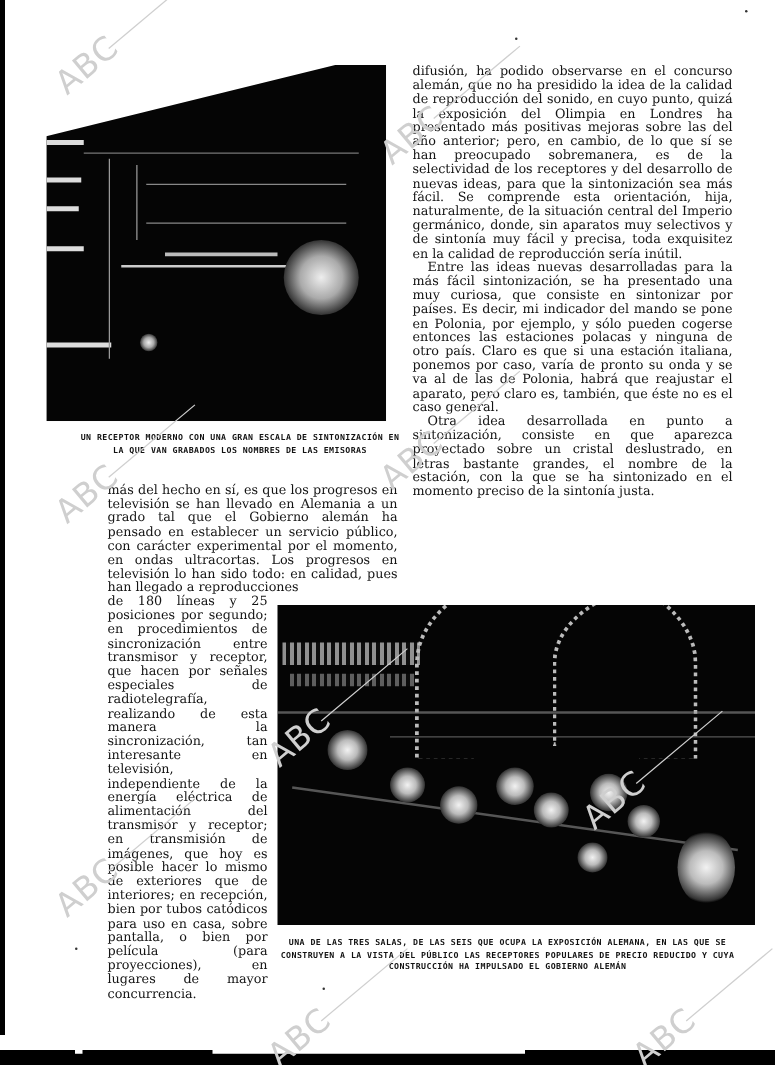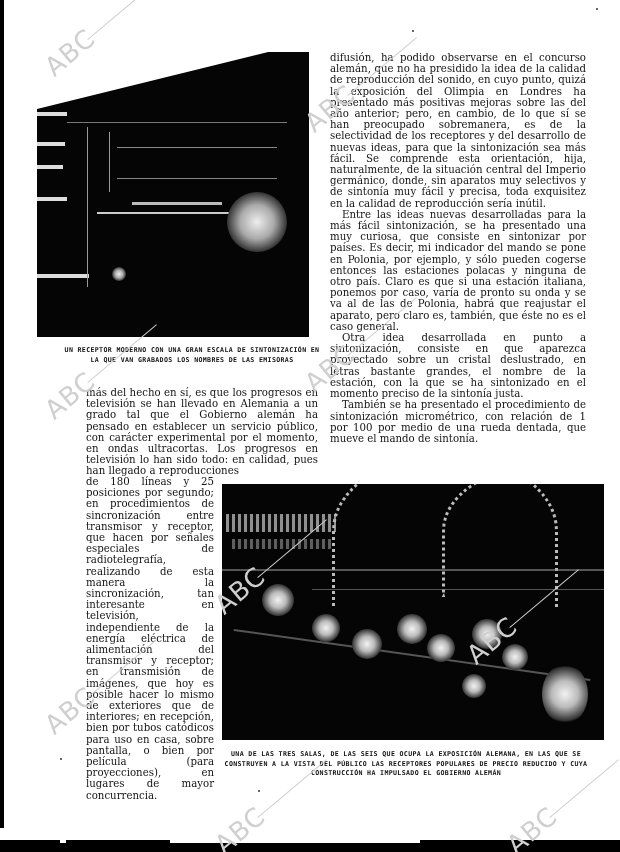--- a/index.html
+++ b/index.html
@@ -69,21 +69,20 @@
     <div class="line" style="left:60px;top:160px;width:180px;height:2px;background:#ccc"></div>
     <div class="blob" style="left:190px;top:140px;width:60px;height:60px"></div>
     <div class="blob" style="left:75px;top:215px;width:14px;height:14px"></div>
   </div>
   <div class="caption cap1">Un receptor moderno con una gran escala de sintonización en la que van grabados los nombres de las emisoras</div>
 
   <div class="col col-right">
     <p class="noindent">difusión, ha podido observarse en el concurso alemán, que no ha presidido la idea de la calidad de reproducción del sonido, en cuyo punto, quizá la exposición del Olimpia en Londres ha presentado más positivas mejoras sobre las del año anterior; pero, en cambio, de lo que sí se han preocupado sobremanera, es de la selectividad de los receptores y del desarrollo de nuevas ideas, para que la sintonización sea más fácil. Se comprende esta orientación, hija, naturalmente, de la situación central del Imperio germánico, donde, sin aparatos muy selectivos y de sintonía muy fácil y precisa, toda exquisitez en la calidad de reproducción sería inútil.</p>
     <p>Entre las ideas nuevas desarrolladas para la más fácil sintonización, se ha presentado una muy curiosa, que consiste en sintonizar por países. Es decir, mi indicador del mando se pone en Polonia, por ejemplo, y sólo pueden cogerse entonces las estaciones polacas y ninguna de otro país. Claro es que si una estación italiana, ponemos por caso, varía de pronto su onda y se va al de las de Polonia, habrá que reajustar el aparato, pero claro es, también, que éste no es el caso general.</p>
     <p>Otra idea desarrollada en punto a sintonización, consiste en que aparezca proyectado sobre un cristal deslustrado, en letras bastante grandes, el nombre de la estación, con la que se ha sintonizado en el momento preciso de la sintonía justa.</p>
-    <p>También se ha presentado el procedimiento de sintonización micrométrico, con relación de 1 por 100 por medio de una rueda dentada, que mueve el mando de sintonía.</p>
   </div>
 
   <div class="col col-left-top">
     <p class="noindent">más del hecho en sí, es que los progresos en televisión se han llevado en Alemania a un grado tal que el Gobierno alemán ha pensado en establecer un servicio público, con carácter experimental por el momento, en ondas ultracortas. Los progresos en televisión lo han sido todo: en calidad, pues han llegado a reproducciones</p>
   </div>
   <div class="col col-left-narrow">
     <p class="noindent">de 180 líneas y 25 posiciones por segundo; en procedimientos de sincronización entre transmisor y receptor, que hacen por señales especiales de radiotelegrafía, realizando de esta manera la sincronización, tan interesante en televisión, independiente de la energía eléctrica de alimentación del transmisor y receptor; en transmisión de imágenes, que hoy es posible hacer lo mismo de exteriores que de interiores; en recepción, bien por tubos catódicos para uso en casa, sobre pantalla, o bien por película (para proyecciones), en lugares de mayor concurrencia.</p>
   </div>
 
   <div class="photo photo2" aria-label="Exhibition hall with visitors">

